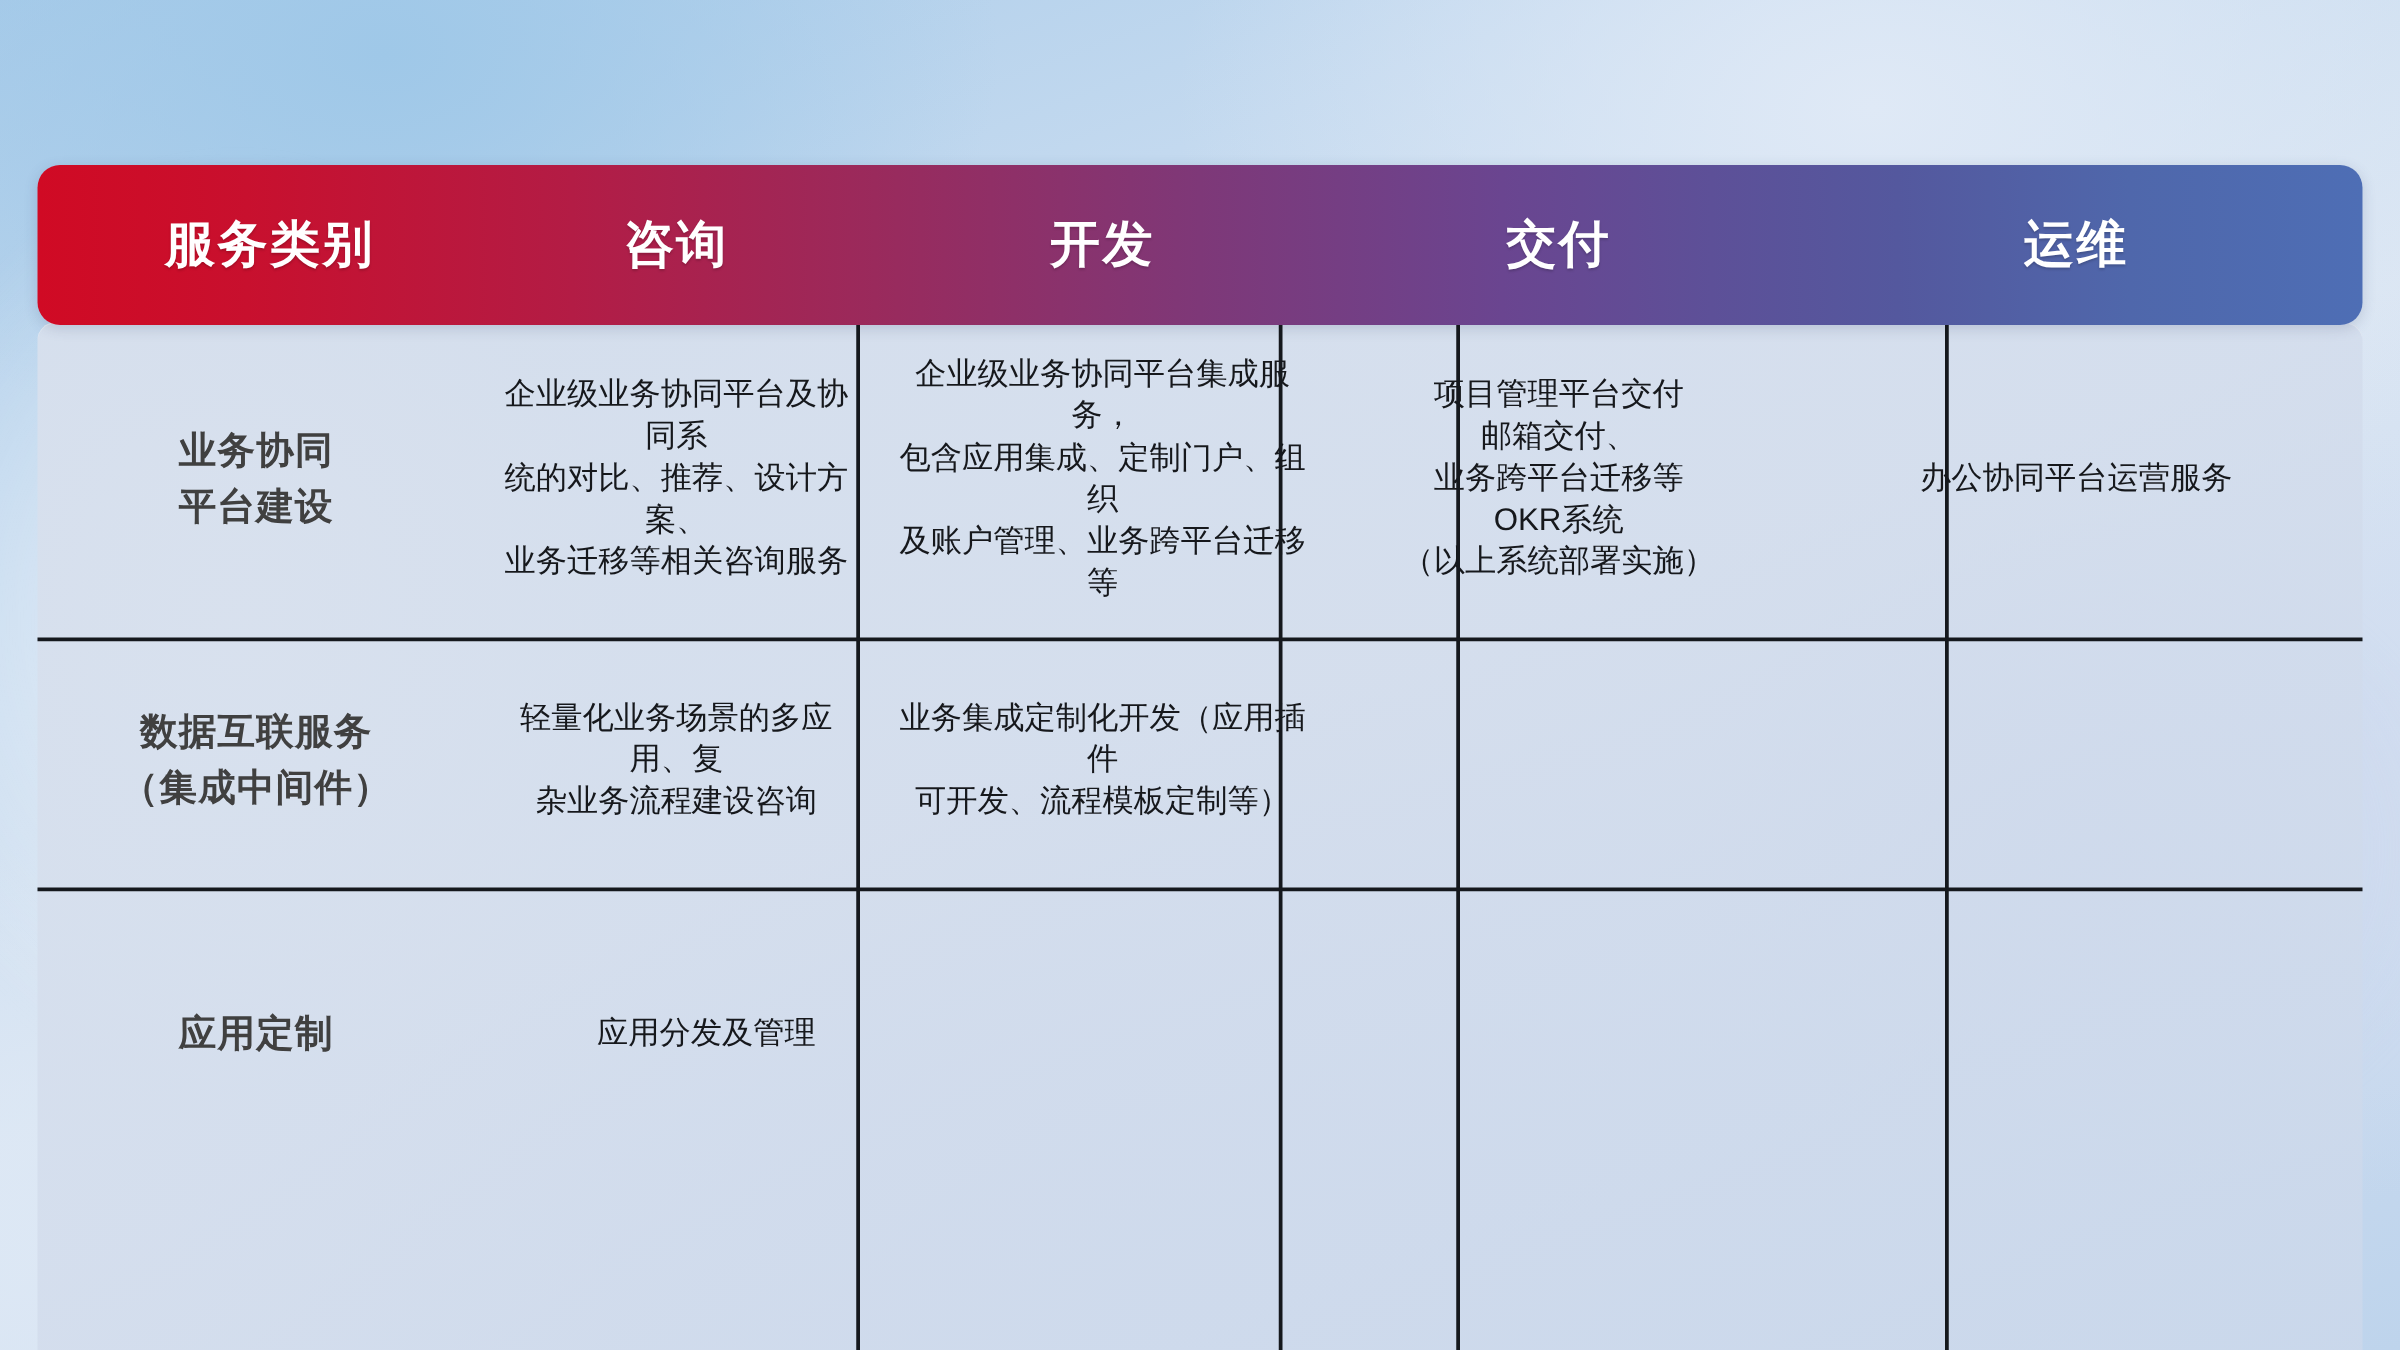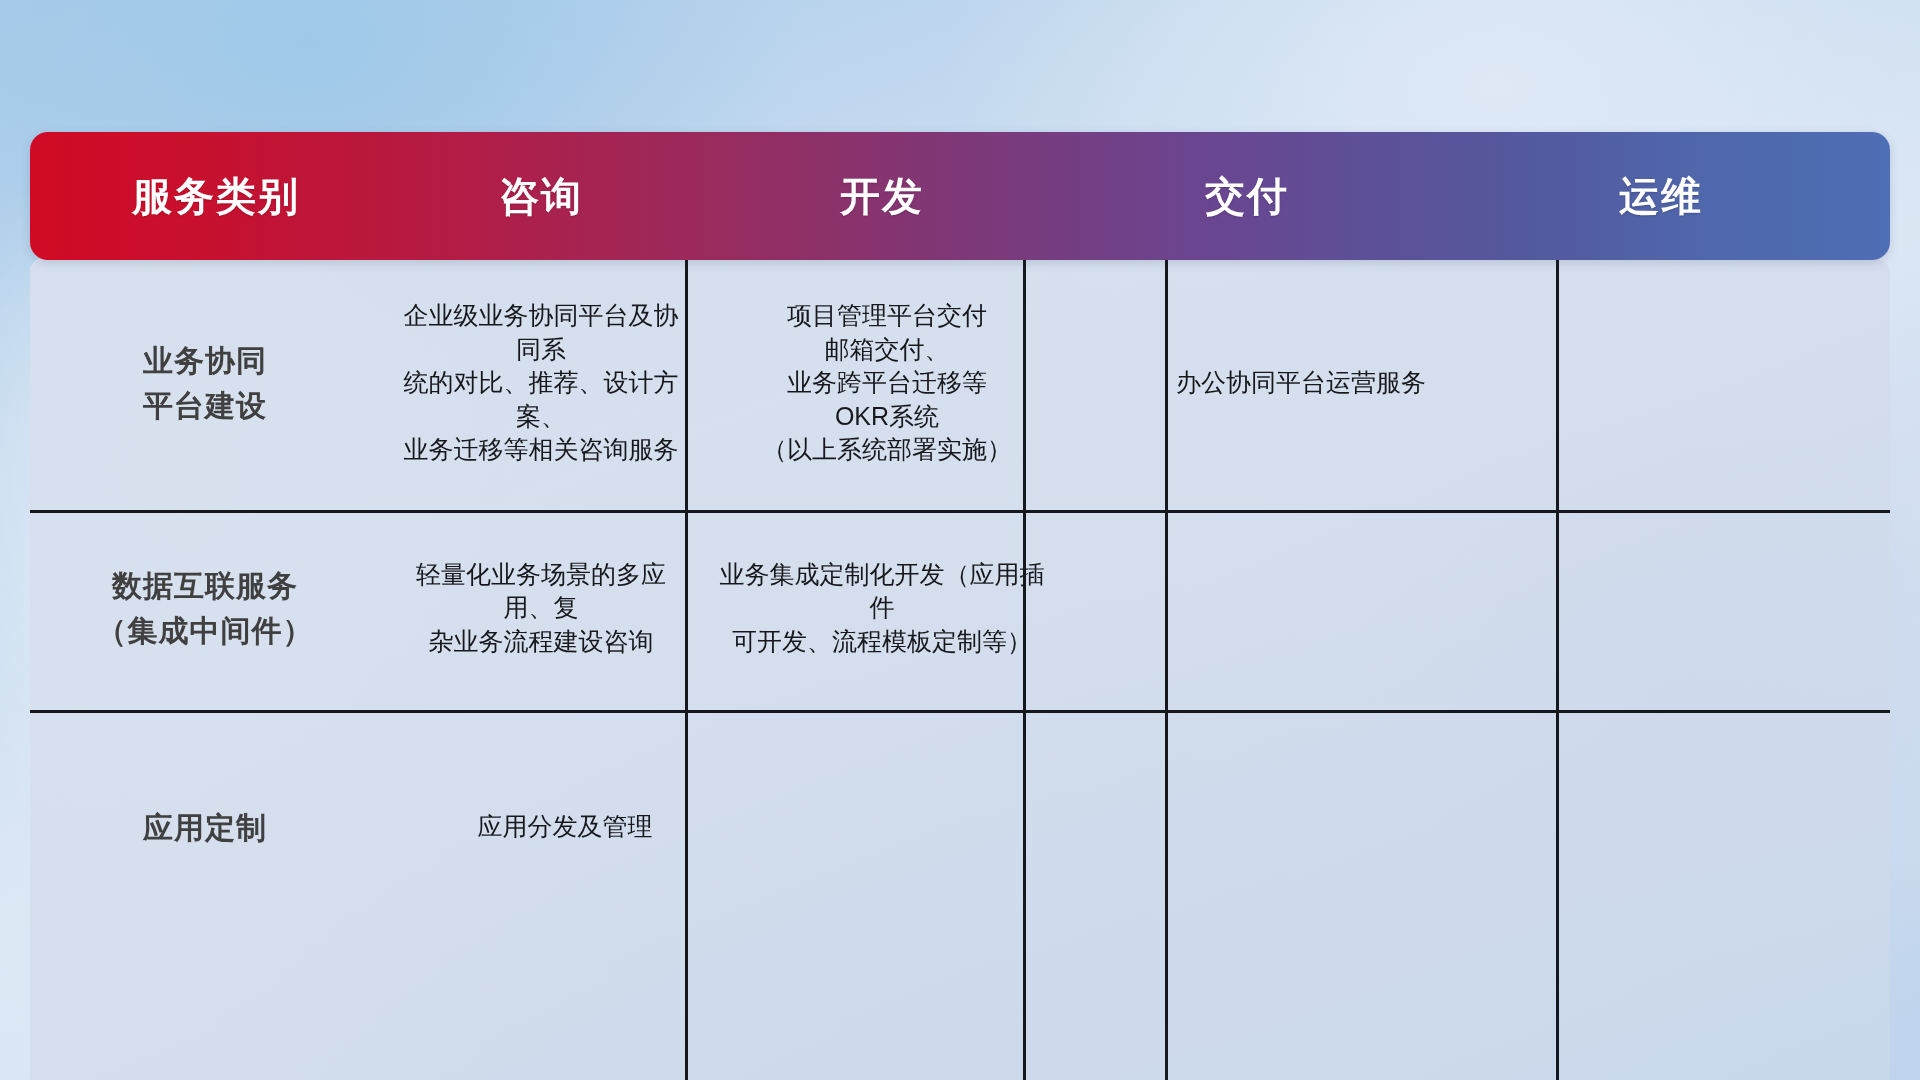--- a/index.html
+++ b/index.html
@@ -197,20 +197,23 @@
   <div class="hrule h2"></div>
 
   <div id="rows">
 
     <div class="row r0">
       <div class="cell c0">业务协同
 平台建设</div>
       <div class="cell c1">企业级业务协同平台及协同系
 统的对比、推荐、设计方案、
 业务迁移等相关咨询服务</div>
+      <div class="cell c2">企业级业务协同平台集成服务，
+包含应用集成、定制门户、组织
+及账户管理、业务跨平台迁移等</div>
       <div class="cell c3">项目管理平台交付
 邮箱交付、
 业务跨平台迁移等
 OKR系统
 （以上系统部署实施）</div>
       <div class="cell c4">办公协同平台运营服务</div>
     </div>
 
     <div class="row r1">
       <div class="cell c0">数据互联服务

